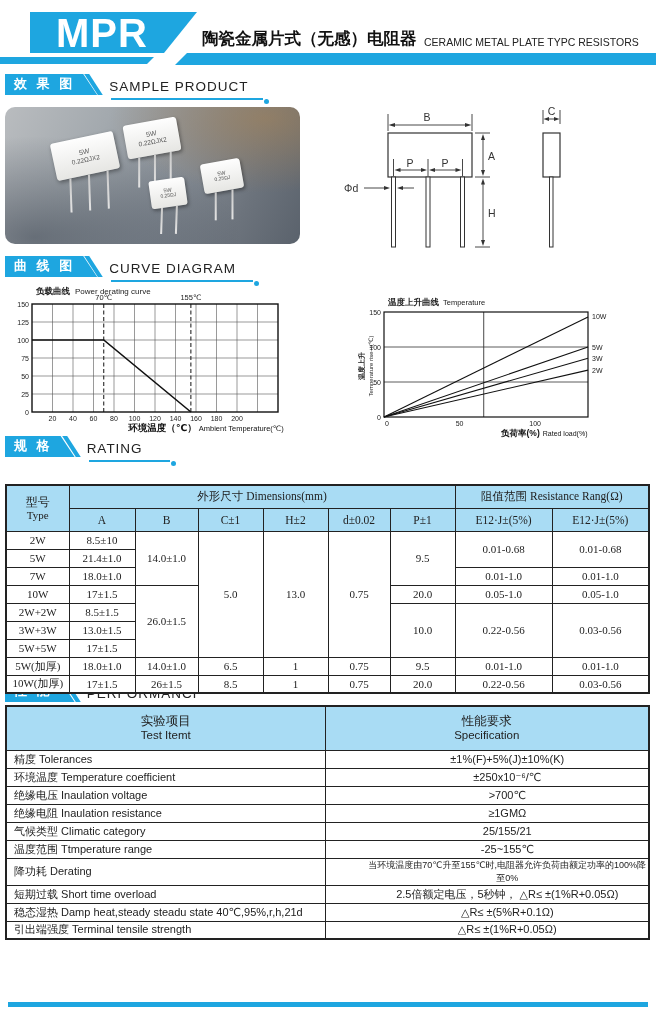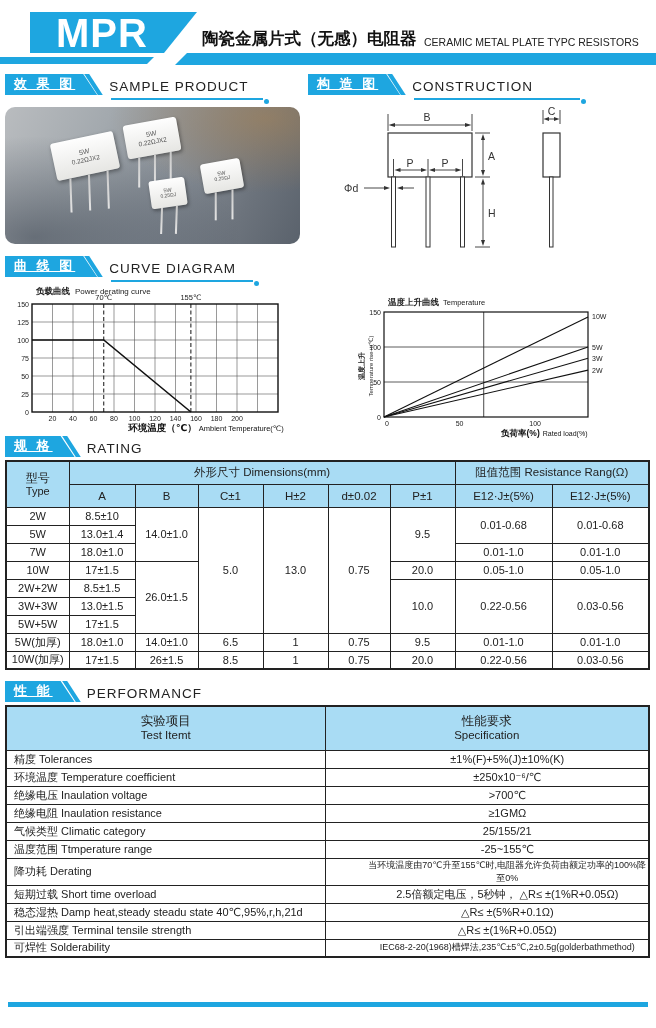--- a/index.html
+++ b/index.html
@@ -9,21 +9,21 @@
 
   
   .logo-text{font-size:40px;font-weight:bold;fill:#fff;letter-spacing:1px;}
   .title-cn{font-size:16.5px;font-weight:bold;fill:#111;}
   .title-en{font-size:10.5px;fill:#222;}
 
   
   .sec-head{position:absolute;display:flex;align-items:flex-start;}
   .tag{background:#1ea6e0;color:#fff;font-weight:bold;font-size:13px;letter-spacing:3px;
        padding:3px 22px 4px 9px;line-height:14px;white-space:nowrap;
-       clip-path:polygon(0 0,calc(100% - 14px) 0,100% 100%,0 100%);text-decoration:underline;}
+       clip-path:polygon(0 0,calc(100% - 14px) 0,100% 100%,0 100%);}
   .sliver{width:5px;height:21px;background:#1ea6e0;transform:skewX(33deg);margin-left:-6px;}
   .en-wrap{position:relative;margin-left:13px;padding-top:3px;}
   .sec-en{font-size:13.5px;color:#222;letter-spacing:1px;white-space:nowrap;}
   .sec-line{display:block;position:absolute;left:2px;top:calc(100% + 3px);height:2px;background:#1ea6e0;}
   .sec-line::after{content:"";position:absolute;right:-6px;top:1px;width:5px;height:5px;border-radius:50%;background:#1ea6e0;}
 
   
   .photo{position:absolute;left:5px;top:107px;width:295px;height:137px;border-radius:10px;overflow:hidden;
     background:
       radial-gradient(ellipse at 88% 8%, rgba(165,130,85,.6), transparent 42%),
@@ -36,21 +36,21 @@
   .res.small .l1{font-size:5.5px;} .res.small .l2{font-size:5px;}
   .lead{position:absolute;top:99%;width:2px;background:linear-gradient(#c9c9c9,#e3e3e3);transform-origin:top;transform:rotate(10deg);}
 
   
   .cons-label{font-size:10.5px;fill:#333;}
 
   
   .tbl{position:absolute;border-collapse:collapse;table-layout:fixed;background:#fff;border:2px solid #222;}
   .tbl th,.tbl td{border:1px solid #222;overflow:hidden;padding:0;}
   .tbl th{background:#a9dcf4;font-weight:normal;}
-  .rt{left:5px;top:460px;width:643px;}
+  .rt{left:5px;top:484px;width:643px;font-family:Liberation Serif, serif;}
   .rt thead tr{height:23px;}
   .rt tbody tr{height:18px;}
   .rt td{font-size:11px;text-align:center;}
   .rt th{font-size:11.5px;}
   .rt .cn{font-size:12px;line-height:13px;} .rt .en{font-size:11px;line-height:12px;}
   .pt{left:5px;top:705px;width:643px;}
   .pt thead tr{height:44px;}
   .pt tbody tr{height:18px;}
   .pt td{font-size:11px;}
   .pt td.item{text-align:left;padding-left:7px;}
@@ -76,28 +76,20 @@
 
   <div class="sec-head" style="left:5px;top:74px">
     <div class="tag"><span>效 果 图</span></div>
     <div class="sliver"></div>
     <div class="en-wrap">
       <span class="sec-en">SAMPLE PRODUCT</span>
       <i class="sec-line" style="width:calc(100% + 12px)"></i>
     </div>
   </div>
 
-  <div class="sec-head" style="left:308px;top:74px">
-    <div class="tag"><span>构 造 图</span></div>
-    <div class="sliver"></div>
-    <div class="en-wrap">
-      <span class="sec-en">CONSTRUCTION</span>
-      <i class="sec-line" style="width:calc(100% + 45px)"></i>
-    </div>
-  </div>
 
   <div class="sec-head" style="left:5px;top:256px">
     <div class="tag"><span>曲 线 图</span></div>
     <div class="sliver"></div>
     <div class="en-wrap">
       <span class="sec-en">CURVE DIAGRAM</span>
       <i class="sec-line" style="width:calc(100% + 15px)"></i>
     </div>
   </div>
 
@@ -316,21 +308,21 @@
           <td rowspan="3">14.0±1.0</td>
           <td rowspan="7">5.0</td>
           <td rowspan="7">13.0</td>
           <td rowspan="7">0.75</td>
           <td rowspan="3">9.5</td>
           <td rowspan="2">0.01-0.68</td>
           <td rowspan="2">0.01-0.68</td>
         </tr>
         <tr>
           <td>5W</td>
-          <td>13.0±1.4</td>
+          <td>21.4±1.0</td>
         </tr>
         <tr>
           <td>7W</td>
           <td>18.0±1.0</td>
           <td>0.01-1.0</td>
           <td>0.01-1.0</td>
         </tr>
         <tr>
           <td>10W</td>
           <td>17±1.5</td>
@@ -430,21 +422,17 @@
           <td class="spec">2.5倍额定电压，5秒钟， △R≤ ±(1%R+0.05Ω)</td>
         </tr>
         <tr>
           <td class="item">稳态湿热 Damp heat,steady steadu state 40℃,95%,r,h,21d</td>
           <td class="spec">△R≤ ±(5%R+0.1Ω)</td>
         </tr>
         <tr>
           <td class="item">引出端强度 Terminal tensile strength</td>
           <td class="spec">△R≤ ±(1%R+0.05Ω)</td>
         </tr>
-        <tr>
-          <td class="item">可焊性 Solderability</td>
-          <td class="spec sm">IEC68-2-20(1968)槽焊法,235℃±5℃,2±0.5g(golderbathmethod)</td>
-        </tr>
       </tbody>
   </table>
 
   <div class="bottom-bar"></div>
 </div>
 
 </body></html>

